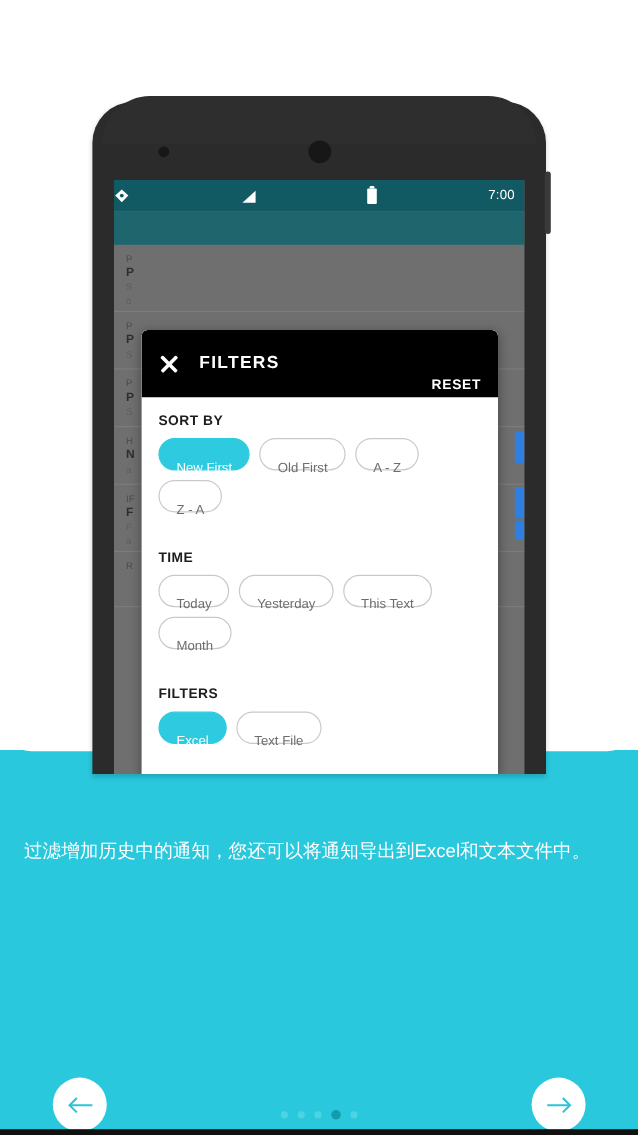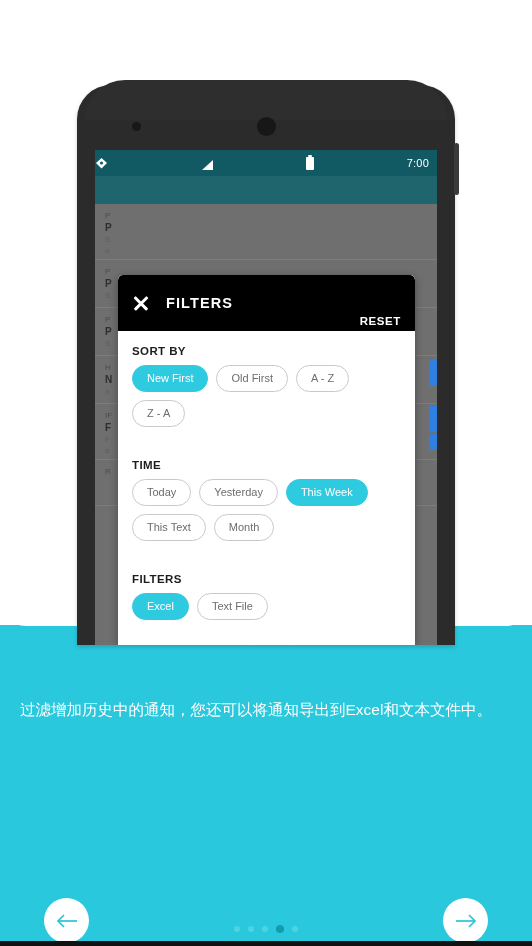--- a/index.html
+++ b/index.html
@@ -135,21 +135,21 @@
   .dlg-body{ padding:14px 14px 0 14px; }
   .section-label{
     font-size:11.5px; font-weight:bold; color:#1d1d1d;
     letter-spacing:.4px; margin-bottom:8px;
   }
   .section + .section{ margin-top:32px; }
   .chips{ display:flex; flex-wrap:wrap; gap:8px; }
   .chip{
     border:1px solid #c9c9c9;
     border-radius:19px;
-    padding:0 14px;
+    padding:12px 14px;
     height:27px; line-height:25px;
     font-size:11px; color:#6d6d6d;
     background:#fff;
     white-space:nowrap; cursor:pointer;
   }
   .chip.sel{
     background:#2ecbe0; border-color:#2ecbe0; color:#ffffff;
   }
 
   
@@ -276,21 +276,20 @@
                 <span class="chip">A - Z</span>
                 <span class="chip">Z - A</span>
               </div>
             </div>
 
             <div class="section">
               <div class="section-label">TIME</div>
               <div class="chips">
                 <span class="chip">Today</span>
                 <span class="chip">Yesterday</span>
-                <span class="chip sel">This Week</span>
                 <span class="chip">This Text</span>
                 <span class="chip">Month</span>
               </div>
             </div>
 
             <div class="section">
               <div class="section-label">FILTERS</div>
               <div class="chips">
                 <span class="chip sel">Excel</span>
                 <span class="chip">Text File</span>

